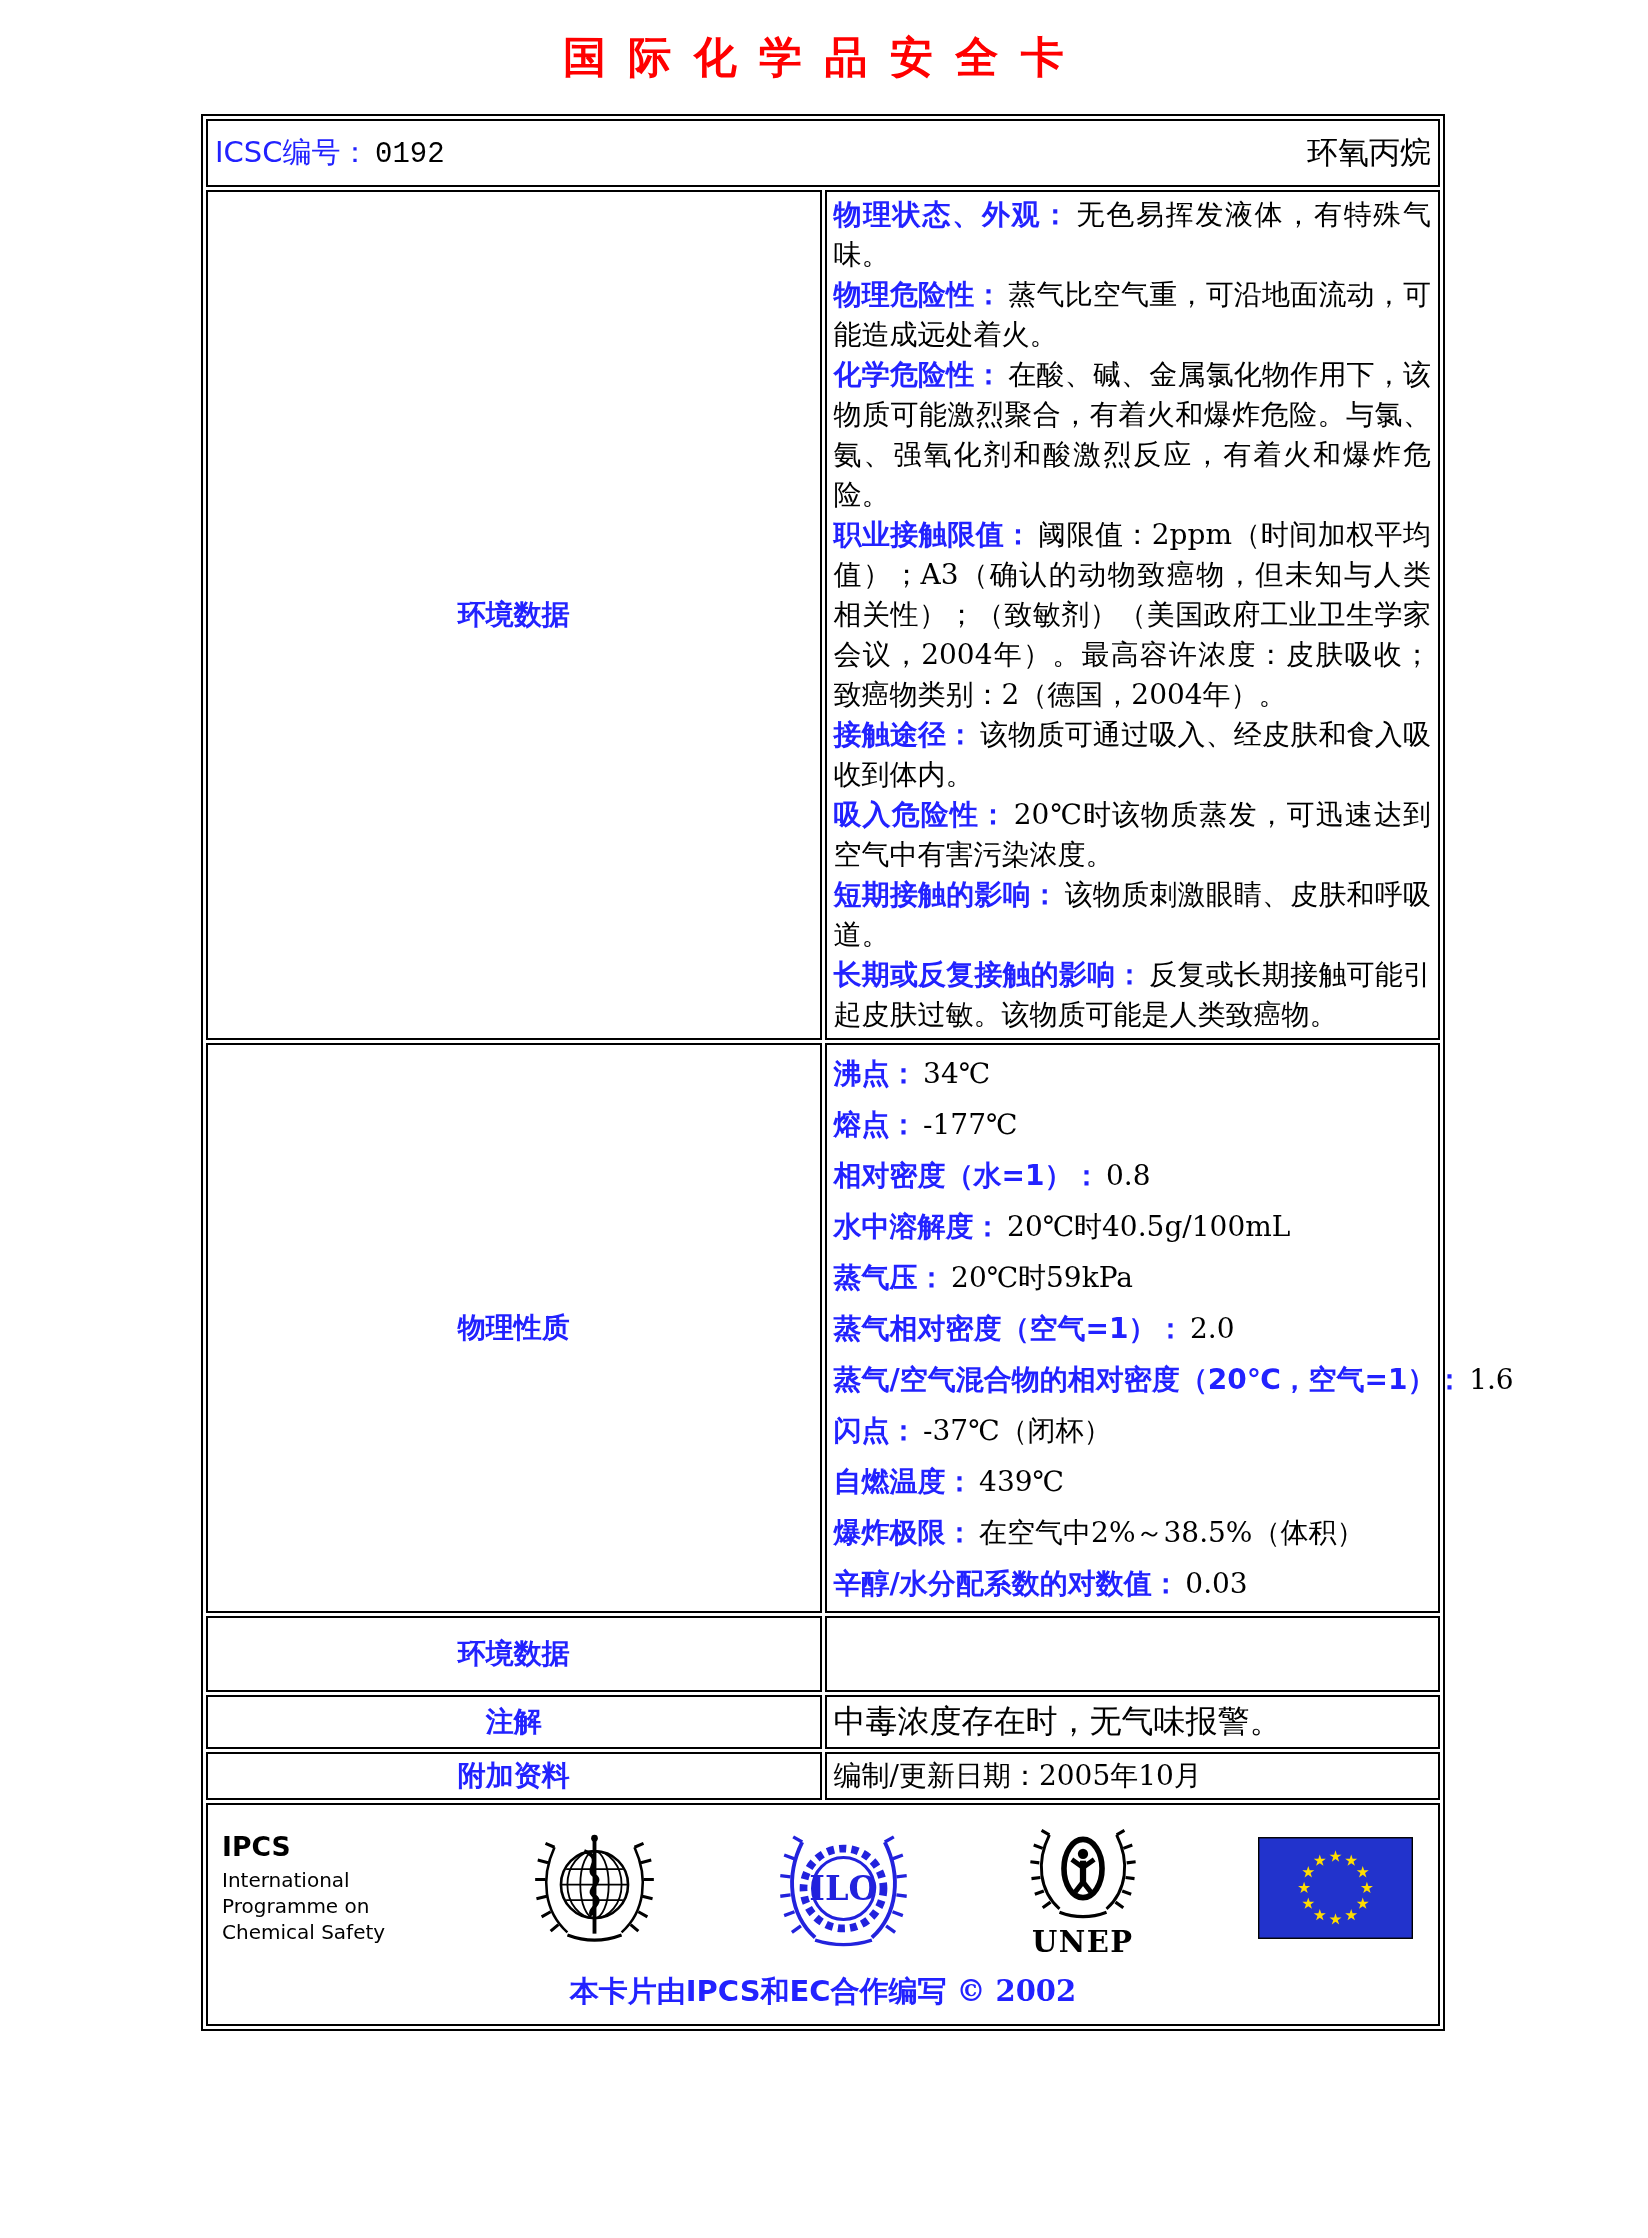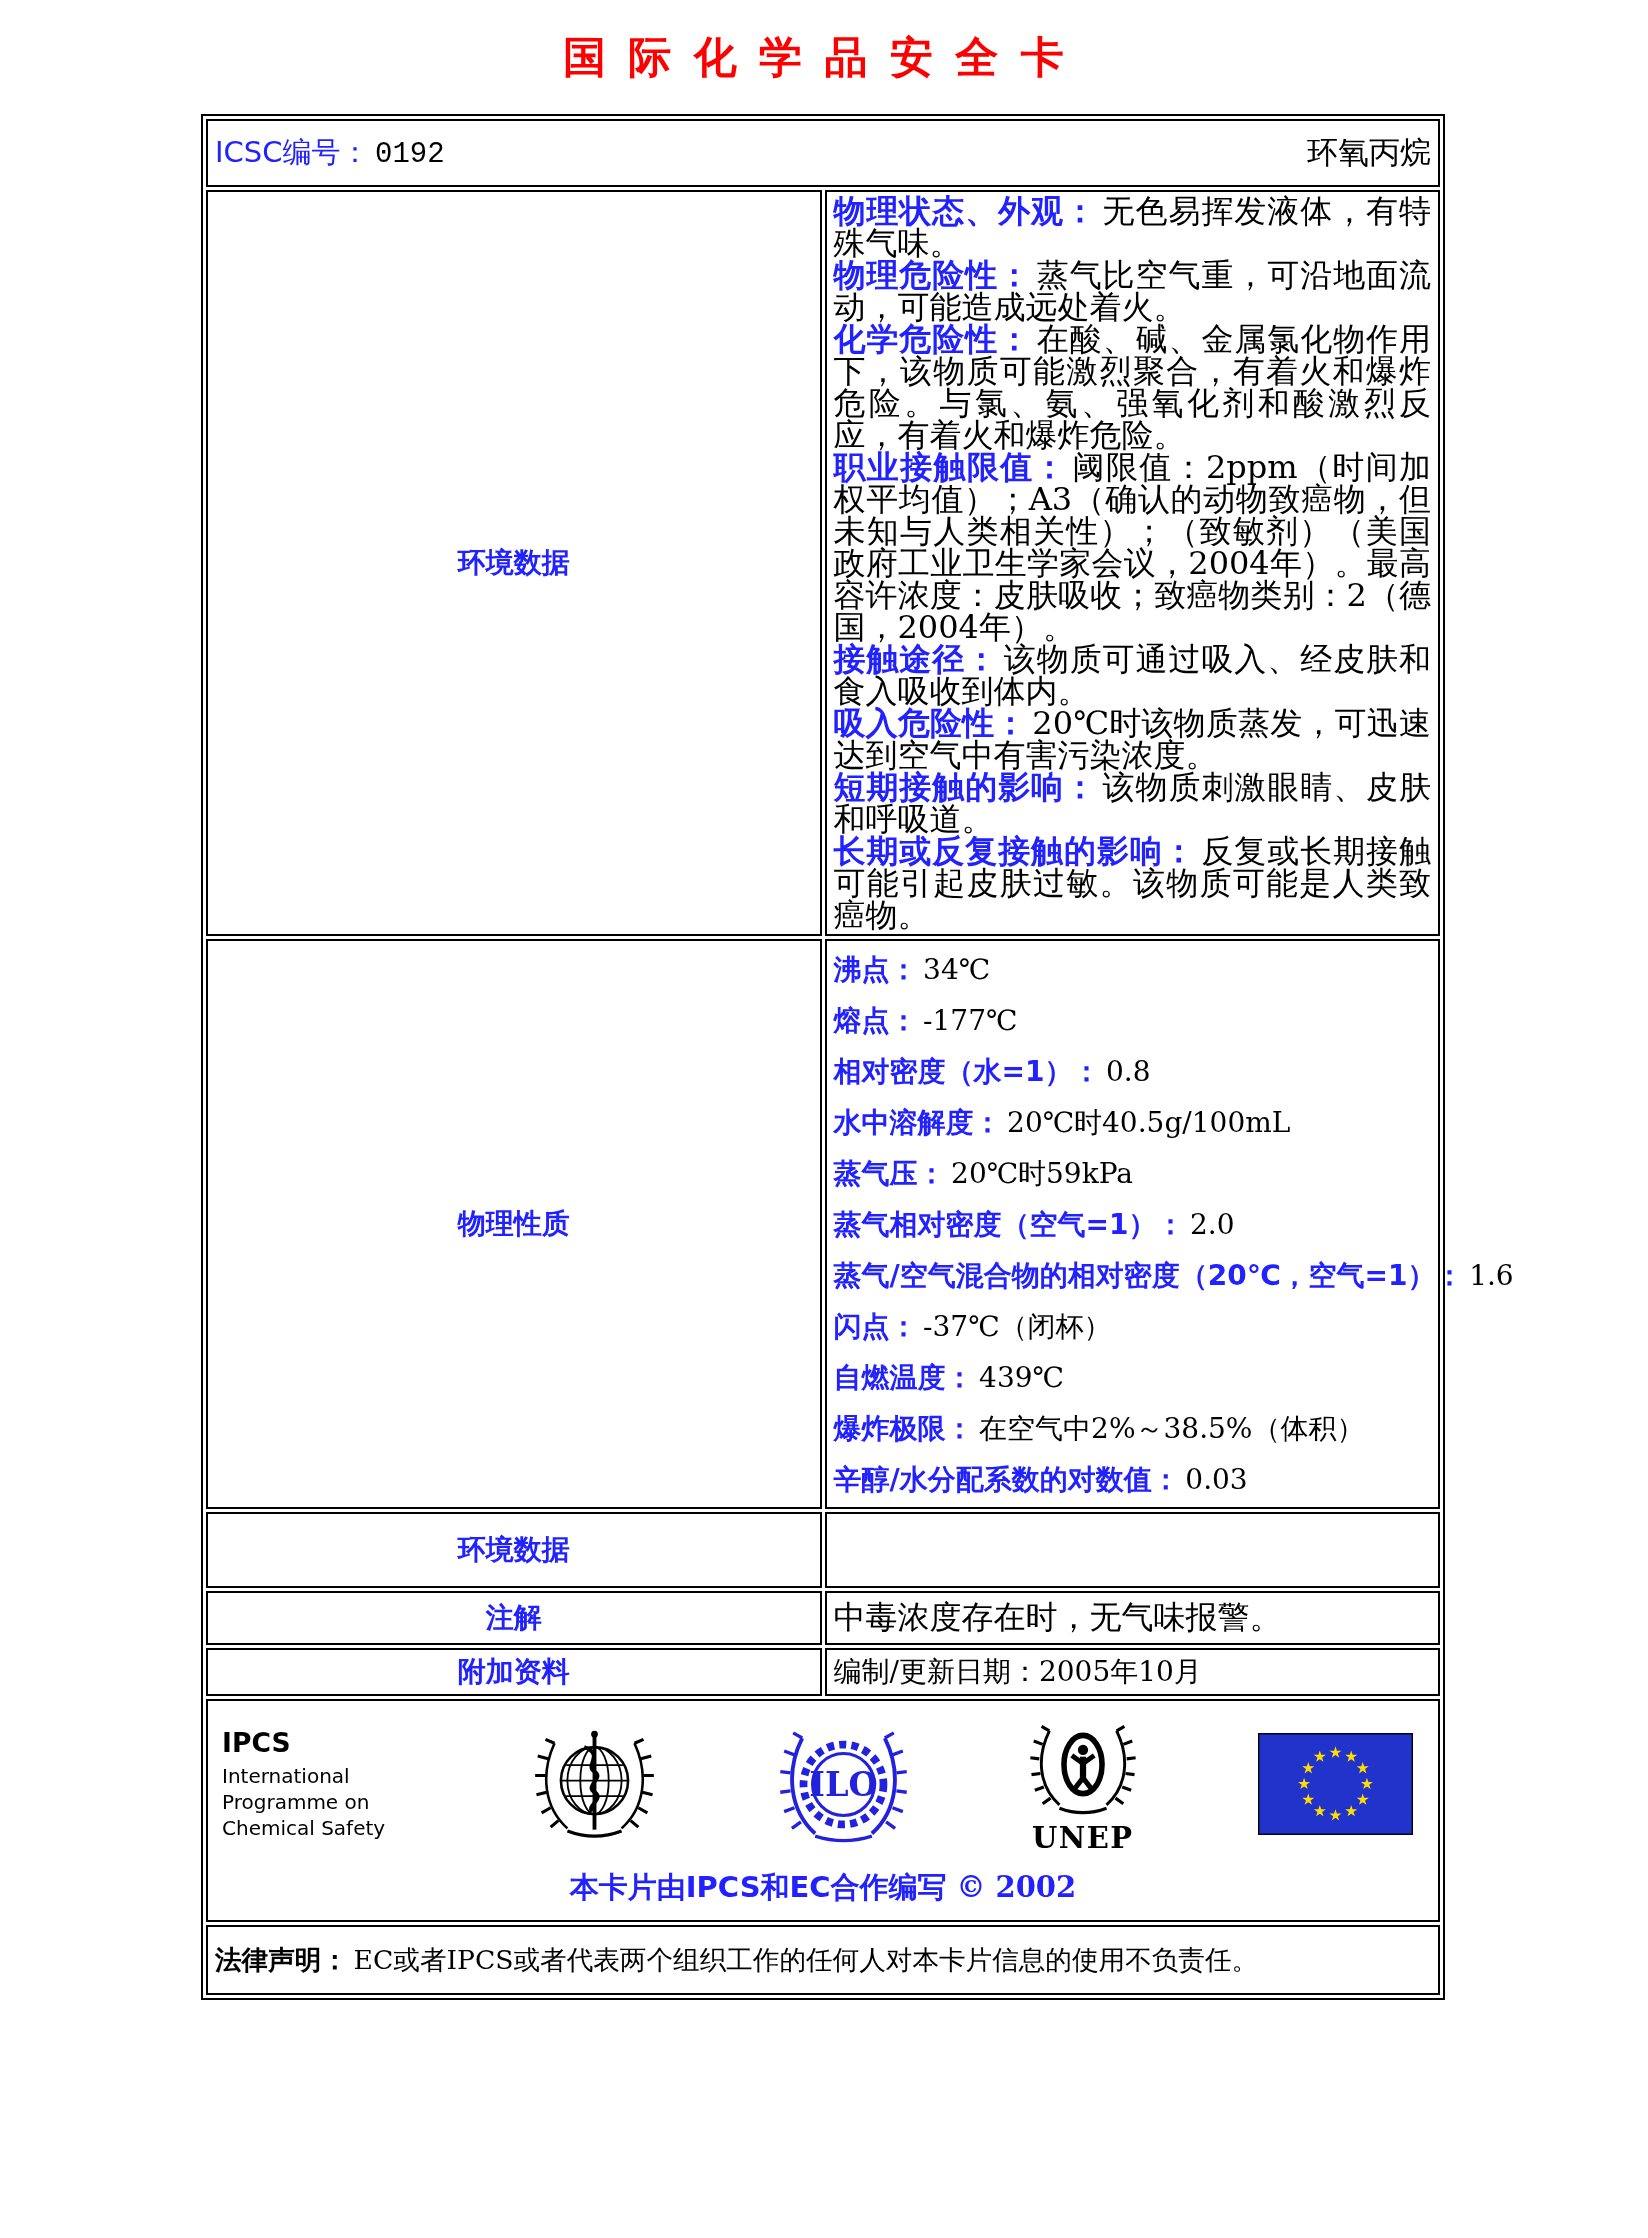--- a/index.html
+++ b/index.html
@@ -34,21 +34,21 @@
   }
   td.content{vertical-align:top;}
   .hdr-flex{display:flex;justify-content:space-between;align-items:center;height:59px;}
   .hdr-left{font-size:29px;}
   .hdr-left .lbl{
     font-family:"DejaVu Sans","Liberation Sans",sans-serif;font-weight:normal;
     color:var(--color-label-blue,#2222FF);
   }
   .hdr-left .num{font-family:Liberation Mono, monospace;margin-left:5.6px;}
   .chem-name{font-size:31px;text-align:left;font-family:Liberation Serif, serif;}
-  .imp-items{font-size:32px;line-height:32px;text-align:justify;}
+  .imp-items{font-size:28px;line-height:40px;text-align:justify;}
   .imp-item{display:block;}
   .lbl-blue{
     font-family:"DejaVu Sans","Liberation Sans",sans-serif;font-weight:bold;
     color:var(--color-label-blue,#2222FF);margin-right:5.6px;
   }
   .serif{font-family:"DejaVu Serif","Liberation Serif",serif;color:#000;}
   .props{font-size:28px;}
   .prop{line-height:51px;white-space:nowrap;}
   .env-cell{height:76px;}
   .note-cell{height:45px;font-size:32px;}
@@ -223,20 +223,15 @@
             <use class="eu-star" href="#star" x="88.5" y="34"></use>
           </svg>
         </div>
       </div>
       <div class="credit-line">
         <span>本卡片由IPCS和EC合作编写</span><span class="copyright">© 2002</span>
       </div>
     </td>
   </tr>
 
-  <tr>
-    <td colspan="2" class="legal-cell">
-      <span class="legal-lbl">法律声明：</span><span class="serif">EC或者IPCS或者代表两个组织工作的任何人对本卡片信息的使用不负责任。</span>
-    </td>
-  </tr>
 </tbody>
   </table>
 
 
 </body></html>

